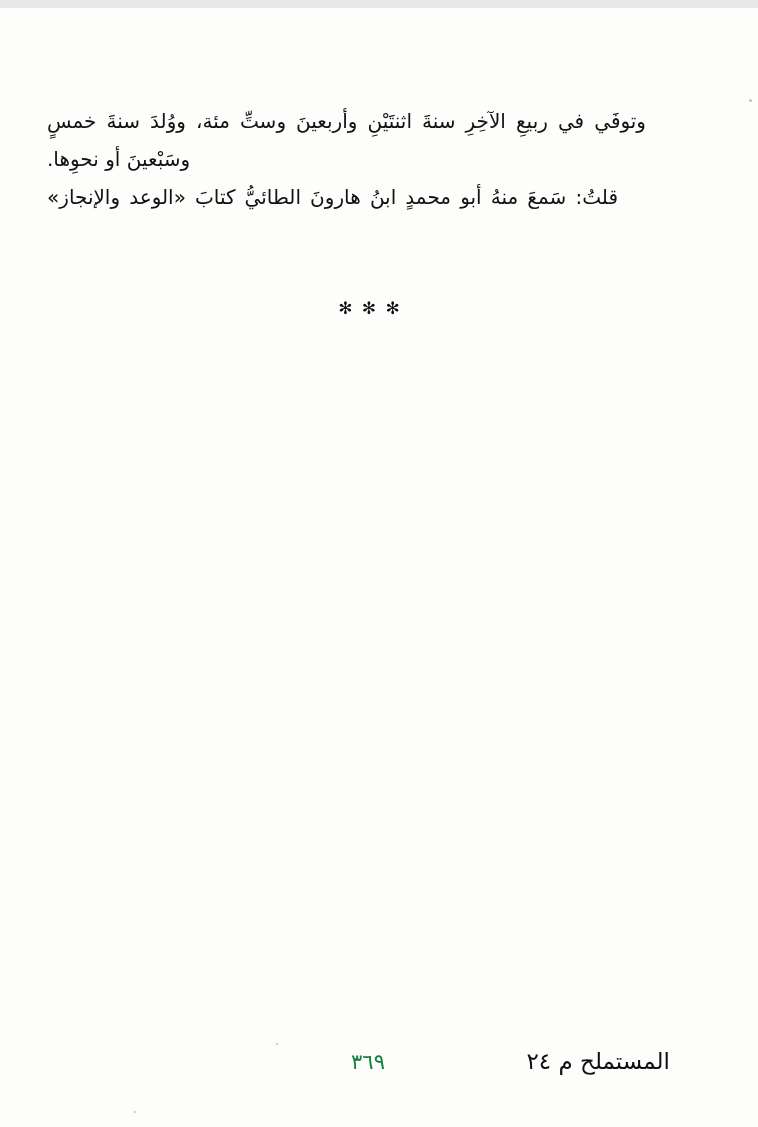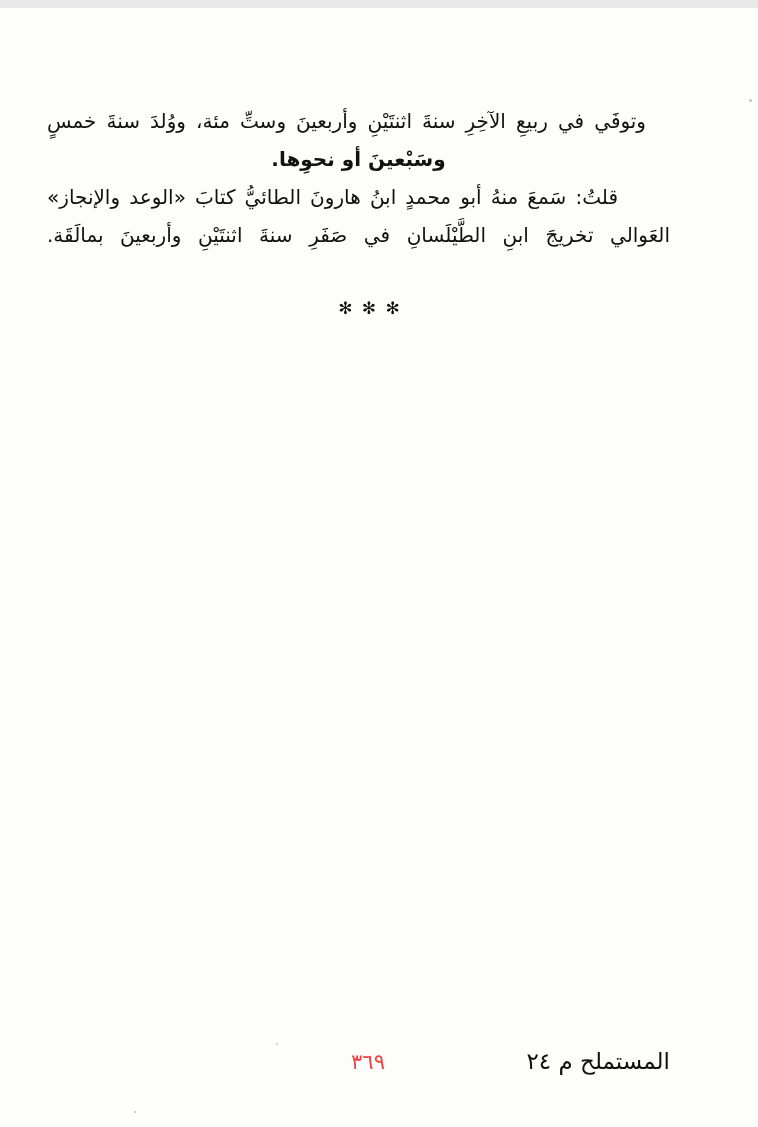--- a/index.html
+++ b/index.html
@@ -30,21 +30,21 @@
   .para { margin: 0; padding: 0; }
   .line {
     display: block;
     overflow: hidden;
     height: 38px;
   }
   .line.justify {
     text-align: justify;
     text-align-last: justify;
   }
-  .line.start { text-align: center; font-weight: bold; }
+  .line.start { text-align: left; }
   .indent-sm { padding-right: 24px; }  
   .indent-lg { padding-right: 52px; }  
 
   
   .separator {
     position: absolute;
     top: 288px;
     left: 330px;
     width: 78px;
     text-align: center;
@@ -67,21 +67,21 @@
   }
   
   .page-number {
     position: absolute;
     top: 1040px;
     left: 344px;
     width: 48px;
     text-align: center;
     font-size: 21px;
     line-height: 28px;
-    color: #ef4444;
+    color: #15803d;
   }
 
   
   .speck {
     position: absolute;
     width: 3px;
     height: 3px;
     border-radius: 50%;
     background: #9a9a9a;
     opacity: .6;
@@ -95,21 +95,20 @@
 
 <div class="page">
 
   <main class="text-block">
     <p class="para">
       <span class="line justify indent-sm">وتوفَي في ربيعِ الآخِرِ سنةَ اثنتَيْنِ وأربعينَ وستِّ مئة، ووُلدَ سنةَ خمسٍ</span>
       <span class="line start">وسَبْعينَ أو نحوِها.</span>
     </p>
     <p class="para">
       <span class="line justify indent-lg">قلتُ: سَمعَ منهُ أبو محمدٍ ابنُ هارونَ الطائيُّ كتابَ «الوعد والإنجاز» في</span>
-      <span class="line justify">العَوالي تخريجَ ابنِ الطَّيْلَسانِ في صَفَرِ سنةَ اثنتَيْنِ وأربعينَ بمالَقَة.</span>
     </p>
   </main>
 
   <div class="separator">
     <span>✻ ✻ ✻</span>
   </div>
 
   <div class="footer-signature">المستملح م ٢٤</div>
 
   <div class="page-number">٣٦٩</div>

